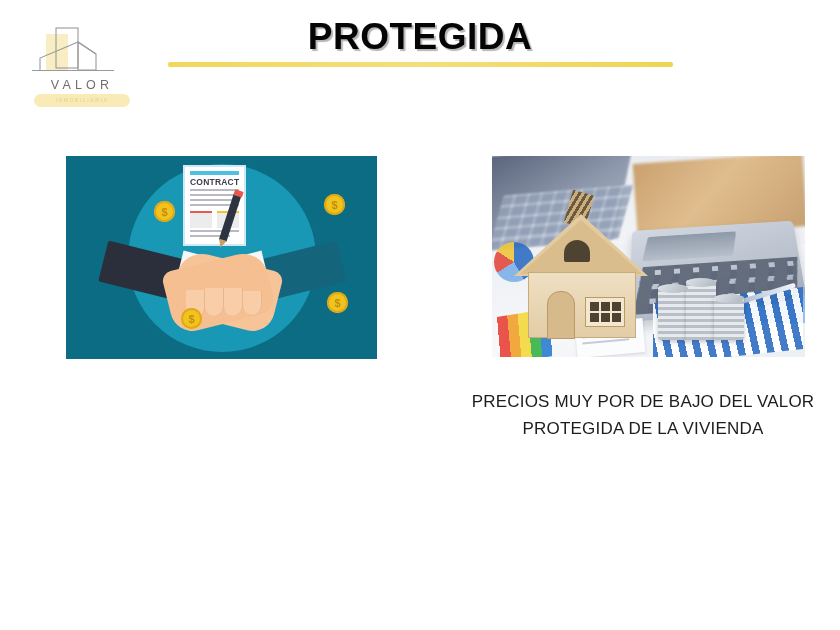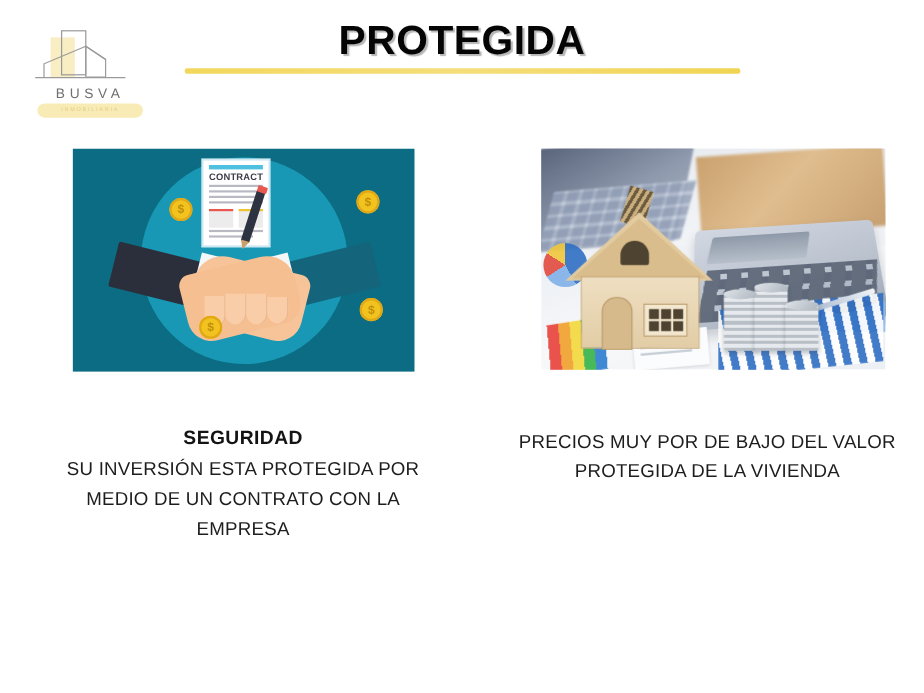--- a/index.html
+++ b/index.html
@@ -92,21 +92,21 @@
     top: 62px;
     width: 505px;
     height: 5px;
     background: linear-gradient(90deg, #f2d75c 0%, #f5de7a 50%, #f0d452 100%);
     border-radius: 2px;
   }
 
   
   .card {
     position: absolute;
-    top: 135px;
+    top: 156px;
   }
   .card-left  { left: 66px;  }
   .card-right { left: 492px; }
 
   .thumb {
     width: 311px;
     height: 203px;
     position: relative;
     overflow: hidden;
     background: #fff;
@@ -411,21 +411,21 @@
     <div class="logo-mark">
       <svg width="120" height="56" viewBox="0 0 120 56" xmlns="http://www.w3.org/2000/svg">
         <rect x="24" y="8" width="22" height="36" fill="#f6e9b4" opacity=".8"></rect>
         <rect x="34" y="2" width="22" height="40" fill="none" stroke="#9a9a9a" stroke-width="1.1"></rect>
         <path d="M56 16 L74 28 L74 44 L56 44 Z" fill="none" stroke="#9a9a9a" stroke-width="1.1"></path>
         <path d="M56 16 L74 28" fill="none" stroke="#9a9a9a" stroke-width="1.1"></path>
         <path d="M18 44 L18 32 L56 16" fill="none" stroke="#9a9a9a" stroke-width="1.1"></path>
         <line x1="10" y1="44.5" x2="92" y2="44.5" stroke="#9a9a9a" stroke-width="1.1"></line>
       </svg>
     </div>
-    <div class="logo-word">BUSVA</div>
+    <div class="logo-word">VALOR</div>
     <div class="logo-sub-wrap"></div>
     <div class="logo-sub">INMOBILIARIA</div>
   </div>
 
   <div class="title">PROTEGIDA</div>
   <div class="title-rule"></div>
 
   <div class="card card-left">
     <div class="thumb">
       <div class="ill-bg"></div>
@@ -512,22 +512,18 @@
                 <i></i>
                 <i></i>
                 <i></i>
             </div>
           </div>
         </div>
       </div>
     </div>
   </div>
 
-  <div class="caption cap-left">
-    <div class="cap-head">SEGURIDAD</div>
-    <div class="cap-body">SU INVERSIÓN ESTA PROTEGIDA POR MEDIO DE UN CONTRATO CON LA EMPRESA</div>
-  </div>
 
   <div class="caption cap-right">
     <div class="cap-body">PRECIOS MUY POR DE BAJO DEL VALOR PROTEGIDA DE LA VIVIENDA</div>
   </div>
 
 </div>
 
 </body></html>

